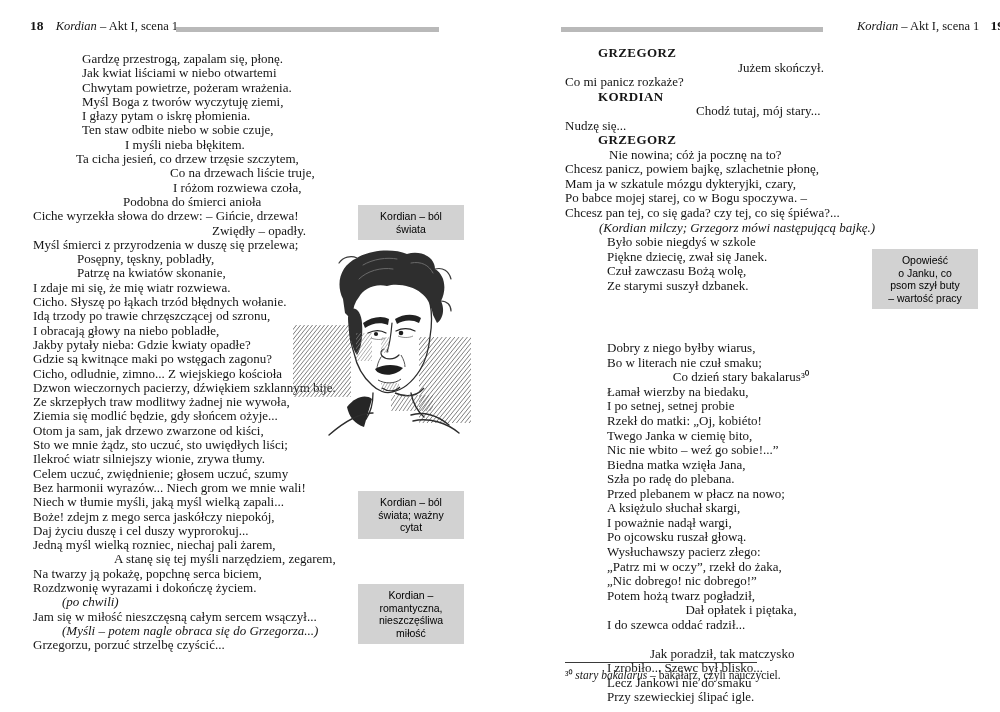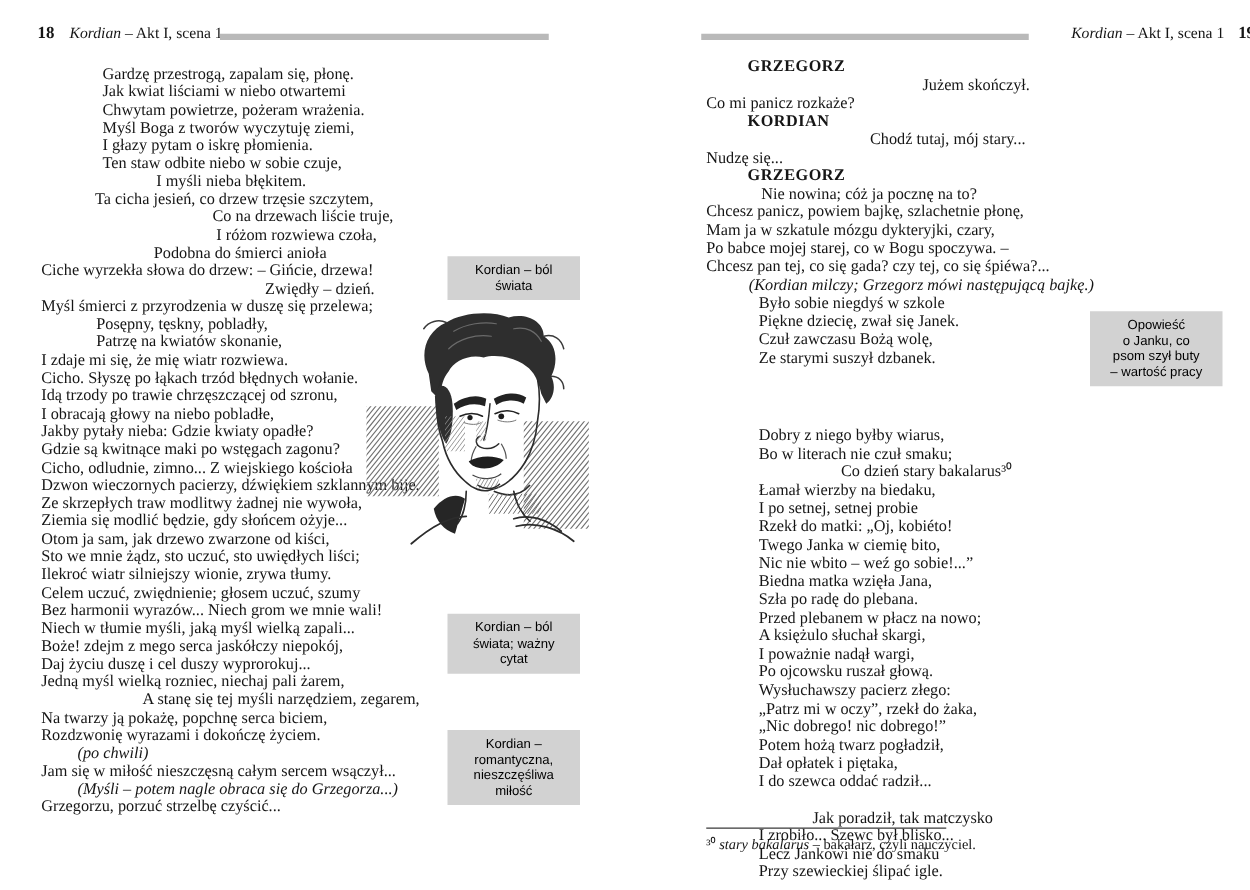--- a/index.html
+++ b/index.html
@@ -52,21 +52,21 @@
     <div class="line" style="padding-left: 49px;">Chwytam powietrze, pożeram wrażenia.</div>
     <div class="line" style="padding-left: 49px;">Myśl Boga z tworów wyczytuję ziemi,</div>
     <div class="line" style="padding-left: 49px;">I głazy pytam o iskrę płomienia.</div>
     <div class="line" style="padding-left: 49px;">Ten staw odbite niebo w sobie czuje,</div>
     <div class="line" style="padding-left: 92px;">I myśli nieba błękitem.</div>
     <div class="line" style="padding-left: 43px;">Ta cicha jesień, co drzew trzęsie szczytem,</div>
     <div class="line" style="padding-left: 137px;">Co na drzewach liście truje,</div>
     <div class="line" style="padding-left: 140px;">I różom rozwiewa czoła,</div>
     <div class="line" style="padding-left: 90px;">Podobna do śmierci anioła</div>
     <div class="line" style="padding-left: 0px;">Ciche wyrzekła słowa do drzew: – Gińcie, drzewa!</div>
-    <div class="line" style="padding-left: 179px;">Zwiędły – dzień.</div>
+    <div class="line" style="padding-left: 179px;">Zwiędły – opadły.</div>
     <div class="line" style="padding-left: 0px;">Myśl śmierci z przyrodzenia w duszę się przelewa;</div>
     <div class="line" style="padding-left: 44px;">Posępny, tęskny, pobladły,</div>
     <div class="line" style="padding-left: 44px;">Patrzę na kwiatów skonanie,</div>
     <div class="line" style="padding-left: 0px;">I zdaje mi się, że mię wiatr rozwiewa.</div>
     <div class="line" style="padding-left: 0px;">Cicho. Słyszę po łąkach trzód błędnych wołanie.</div>
     <div class="line" style="padding-left: 0px;">Idą trzody po trawie chrzęszczącej od szronu,</div>
     <div class="line" style="padding-left: 0px;">I obracają głowy na niebo pobladłe,</div>
     <div class="line" style="padding-left: 0px;">Jakby pytały nieba: Gdzie kwiaty opadłe?</div>
     <div class="line" style="padding-left: 0px;">Gdzie są kwitnące maki po wstęgach zagonu?</div>
     <div class="line" style="padding-left: 0px;">Cicho, odludnie, zimno... Z wiejskiego kościoła</div>
@@ -120,21 +120,21 @@
     <div class="line" style="padding-left: 42px;">Biedna matka wzięła Jana,</div>
     <div class="line" style="padding-left: 42px;">Szła po radę do plebana.</div>
     <div class="line" style="padding-left: 42px;">Przed plebanem w płacz na nowo;</div>
     <div class="line" style="padding-left: 42px;">A księżulo słuchał skargi,</div>
     <div class="line" style="padding-left: 42px;">I poważnie nadął wargi,</div>
     <div class="line" style="padding-left: 42px;">Po ojcowsku ruszał głową.</div>
     <div class="line" style="padding-left: 42px;">Wysłuchawszy pacierz złego:</div>
     <div class="line" style="padding-left: 42px;">„Patrz mi w oczy”, rzekł do żaka,</div>
     <div class="line" style="padding-left: 42px;">„Nic dobrego! nic dobrego!”</div>
     <div class="line" style="padding-left: 42px;">Potem hożą twarz pogładził,</div>
-    <div class="line" style="padding-left: 42px;">Dał opłatek i piętaka,</div>
+    <div class="line" style="padding-left: 42px; text-align: center;">Dał opłatek i piętaka,</div>
     <div class="line" style="padding-left: 42px;">I do szewca oddać radził...</div>
     <div class="line" style="padding-left: 0px;">&nbsp;</div>
     <div class="line" style="padding-left: 85px;">Jak poradził, tak matczysko</div>
     <div class="line" style="padding-left: 42px;">I zrobiło... Szewc był blisko...</div>
     <div class="line" style="padding-left: 42px;">Lecz Jankowi nie do smaku</div>
     <div class="line" style="padding-left: 42px;">Przy szewieckiej ślipać igle.</div>
   </div>
 
 <div class="abs note" style="left:358px;top:205px;">Kordian – ból
 świata</div>

